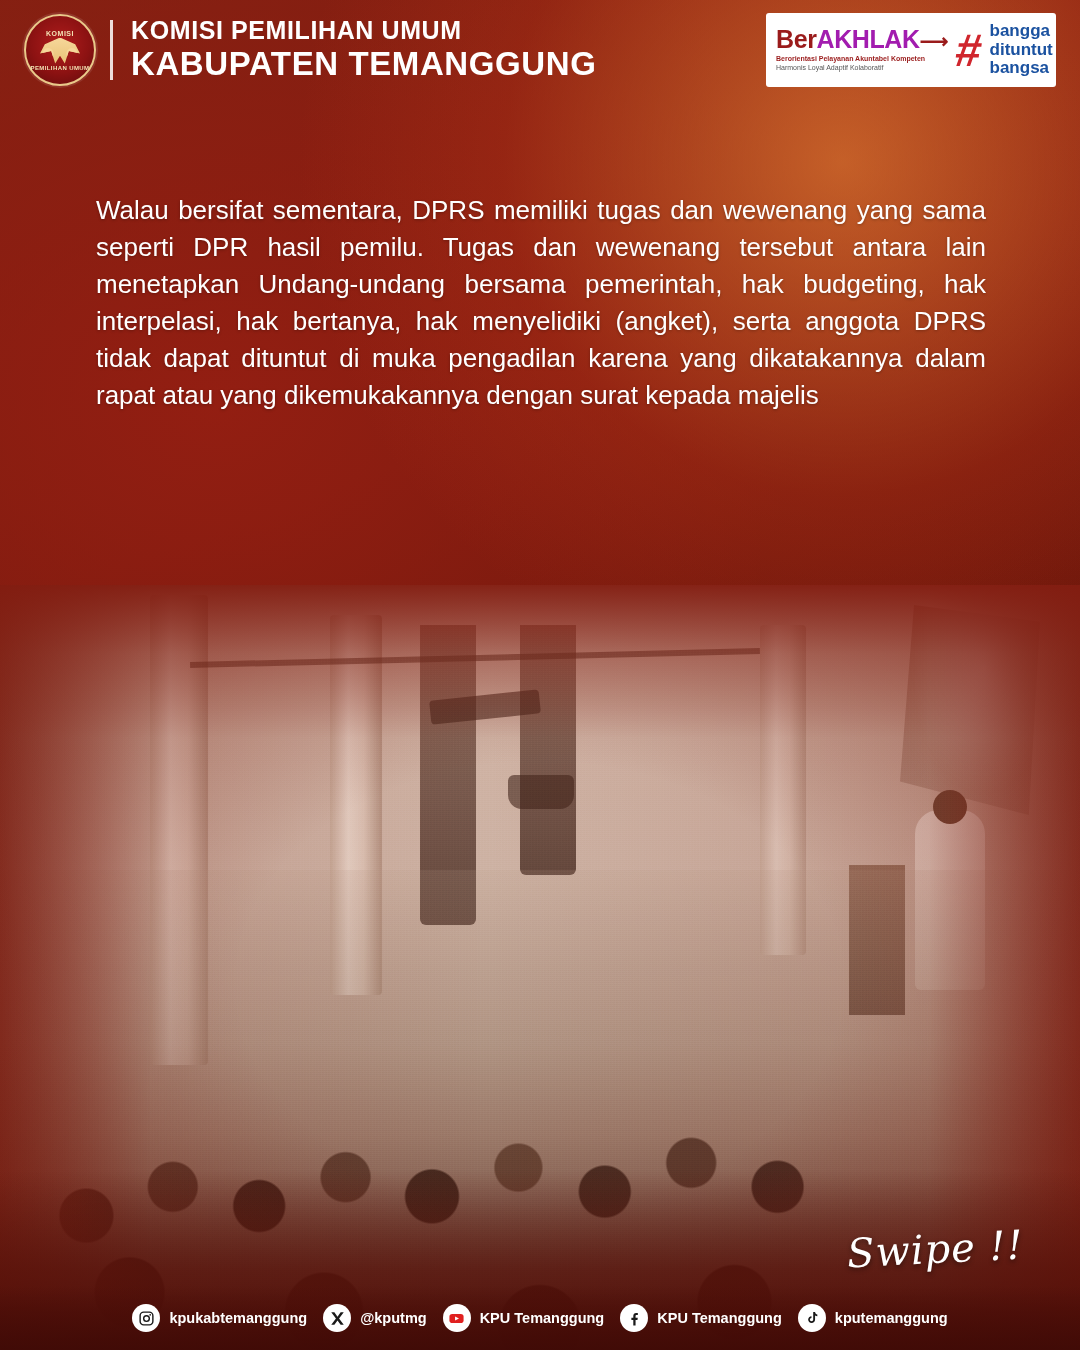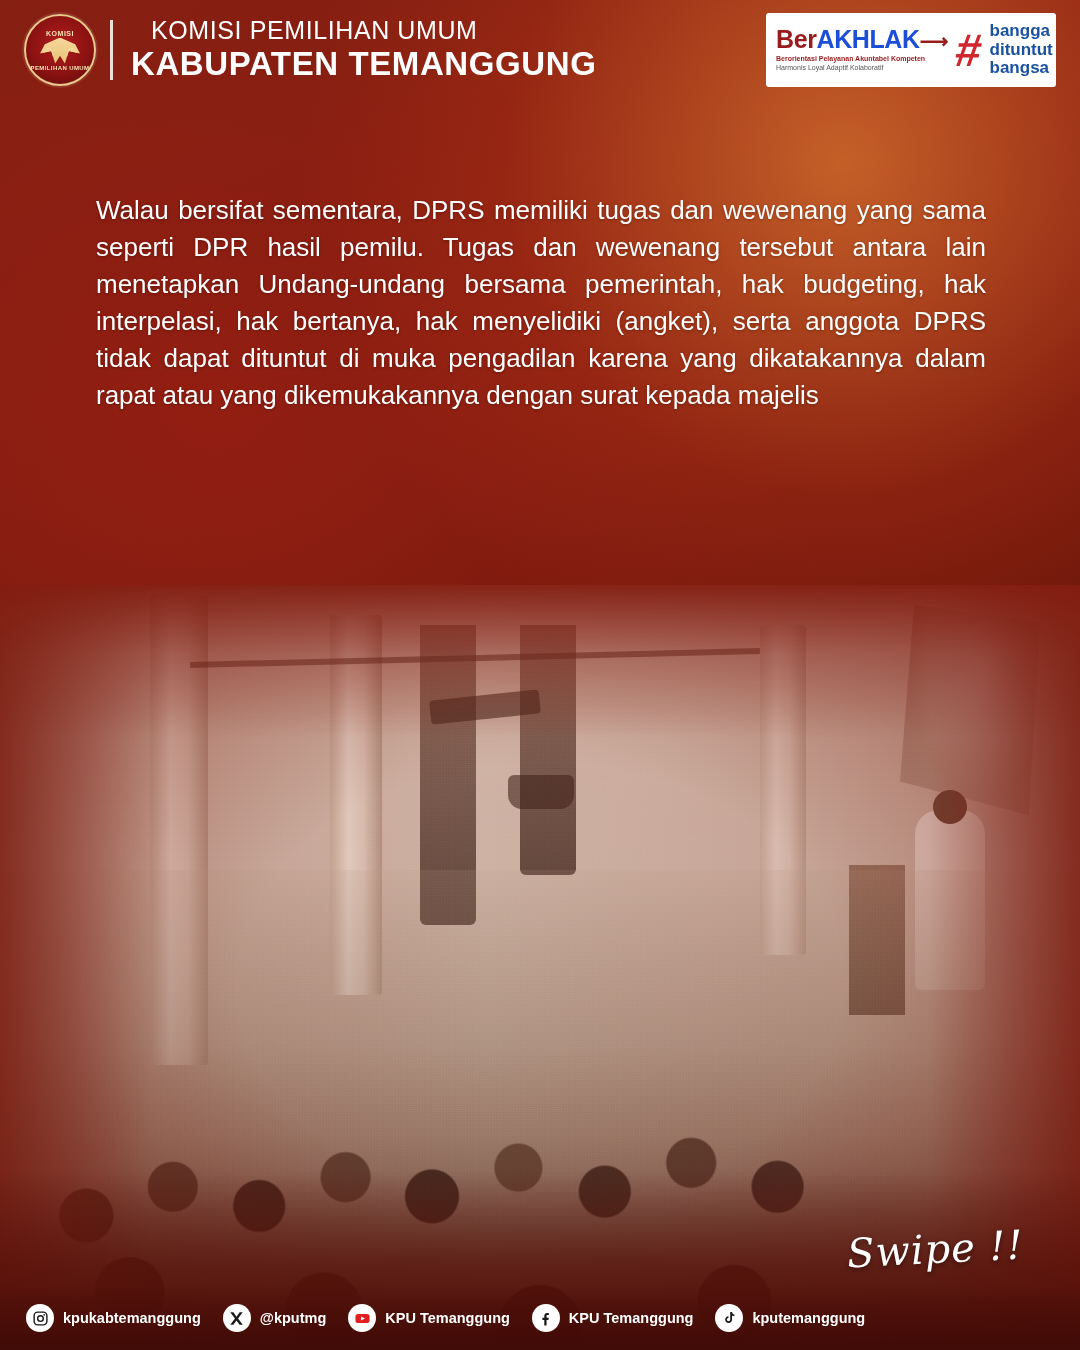--- a/index.html
+++ b/index.html
@@ -56,23 +56,22 @@
     margin-bottom: 2px;
   }
   .header-divider {
     width: 3px; height: 60px;
     background: rgba(255,255,255,0.85);
     margin: 0 18px 0 14px;
     flex: none;
   }
   .header-titles { display: flex; flex-direction: column; justify-content: center; }
   .header-titles .line1 {
-    color: #ffffff; font-size: 25px; font-weight: normal; letter-spacing: 0.6px;
+    color: #ffffff; font-size: 25px; font-weight: bold; letter-spacing: 0.6px;
     line-height: 1.18;
-    margin-left: 20px;
   }
   .header-titles .line2 {
     color: #ffffff; font-size: 33px; font-weight: bold; letter-spacing: 0.6px;
     line-height: 1.18;
   }
 
   .berakhlak {
     margin-left: auto;
     width: 290px; height: 74px;
     background: #ffffff;
@@ -81,21 +80,21 @@
     padding: 6px 10px;
     gap: 8px;
     flex: none;
   }
   .ber-left { display: flex; flex-direction: column; justify-content: center; }
   .ber-left .ber-title {
     font-size: 25px; font-weight: bold; letter-spacing: -0.4px;
     line-height: 1;
   }
   .ber-title .ber-ber { color: #9a1b1b; margin-top: 24px; }
-  .ber-title .ber-akhlak { color: #1d4ed8; }
+  .ber-title .ber-akhlak { color: #a21caf; }
   .ber-title .ber-arrow { color: #9a1b1b; font-size: 20px; }
   .ber-left .ber-sub1 {
     font-size: 7px; color: #9a1b1b; font-weight: bold; margin-top: 3px; line-height: 1.25;
   }
   .ber-left .ber-sub2 {
     font-size: 7px; color: #555; line-height: 1.25;
   }
   .ber-hash {
     font-size: 46px; color: #d0262d; font-weight: bold; line-height: 1;
     transform: skewX(-8deg);
@@ -239,23 +238,24 @@
     text-shadow: 0 2px 5px rgba(0,0,0,0.45);
     transform: rotate(-3deg);
   }
 
   
   .footer {
     position: absolute; left: 0; right: 0; bottom: 0;
     height: 64px;
     display: flex; align-items: center;
     padding: 0 26px;
-    gap: 22px;
+    gap: 16px;
     z-index: 8;
     background: linear-gradient(180deg, rgba(70,12,7,0.0) 0%, rgba(70,12,7,0.55) 40%, rgba(62,10,6,0.85) 100%);
+    justify-content: center;
   }
   .social {
     display: flex; align-items: center; gap: 9px;
   }
   .social .ic {
     width: 28px; height: 28px; border-radius: 50%;
     background: #ffffff;
     display: flex; align-items: center; justify-content: center;
     flex: none;
   }

